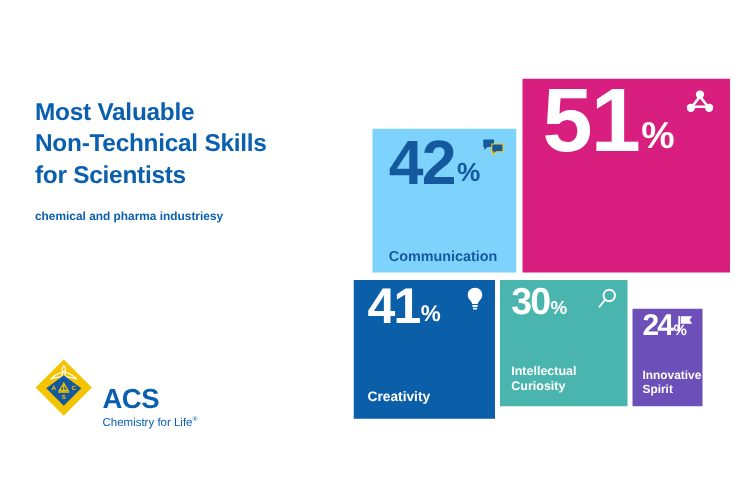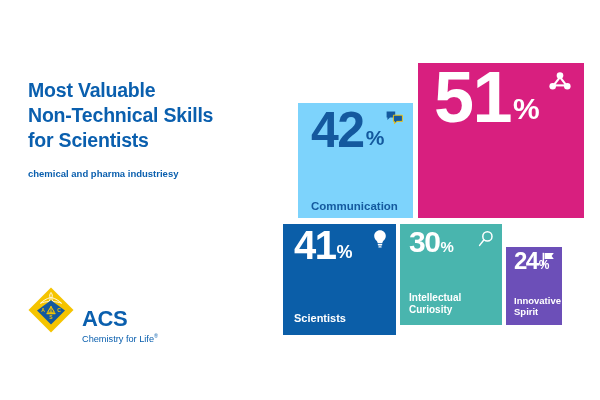--- a/index.html
+++ b/index.html
@@ -262,21 +262,21 @@
           <span class="sym">%</span>
       </div>
       <div class="tile-icon">
         <svg width="14" height="20" viewBox="0 0 14 20" aria-hidden="true">
           <path d="M7,1.2 C10.3,1.2 12.8,3.7 12.8,6.9 C12.8,9.1 11.6,10.5 10.4,11.8 C9.7,12.6 9.4,13.2 9.3,14.2 H4.7 C4.6,13.2 4.3,12.6 3.6,11.8 C2.4,10.5 1.2,9.1 1.2,6.9 C1.2,3.7 3.7,1.2 7,1.2 Z" fill="#FFFFFF"></path>
           <rect x="4.7" y="15.0" width="4.6" height="1.5" rx="0.7" fill="#FFFFFF"></rect>
           <rect x="5.3" y="17.2" width="3.4" height="1.4" rx="0.7" fill="#FFFFFF"></rect>
         </svg>
       </div>
       <div class="tile-label">
-        <span class="lbl-line">Scientists</span>
+        <span class="lbl-line">Creativity</span>
       </div>
     </div>
 
     <div class="tile" id="tile-intellectual-curiosity">
       <div class="pct">
         <span class="num">30</span>
           <span class="sym">%</span>
       </div>
       <div class="tile-icon">
         <svg width="16" height="17" viewBox="0 0 16 17" aria-hidden="true">

